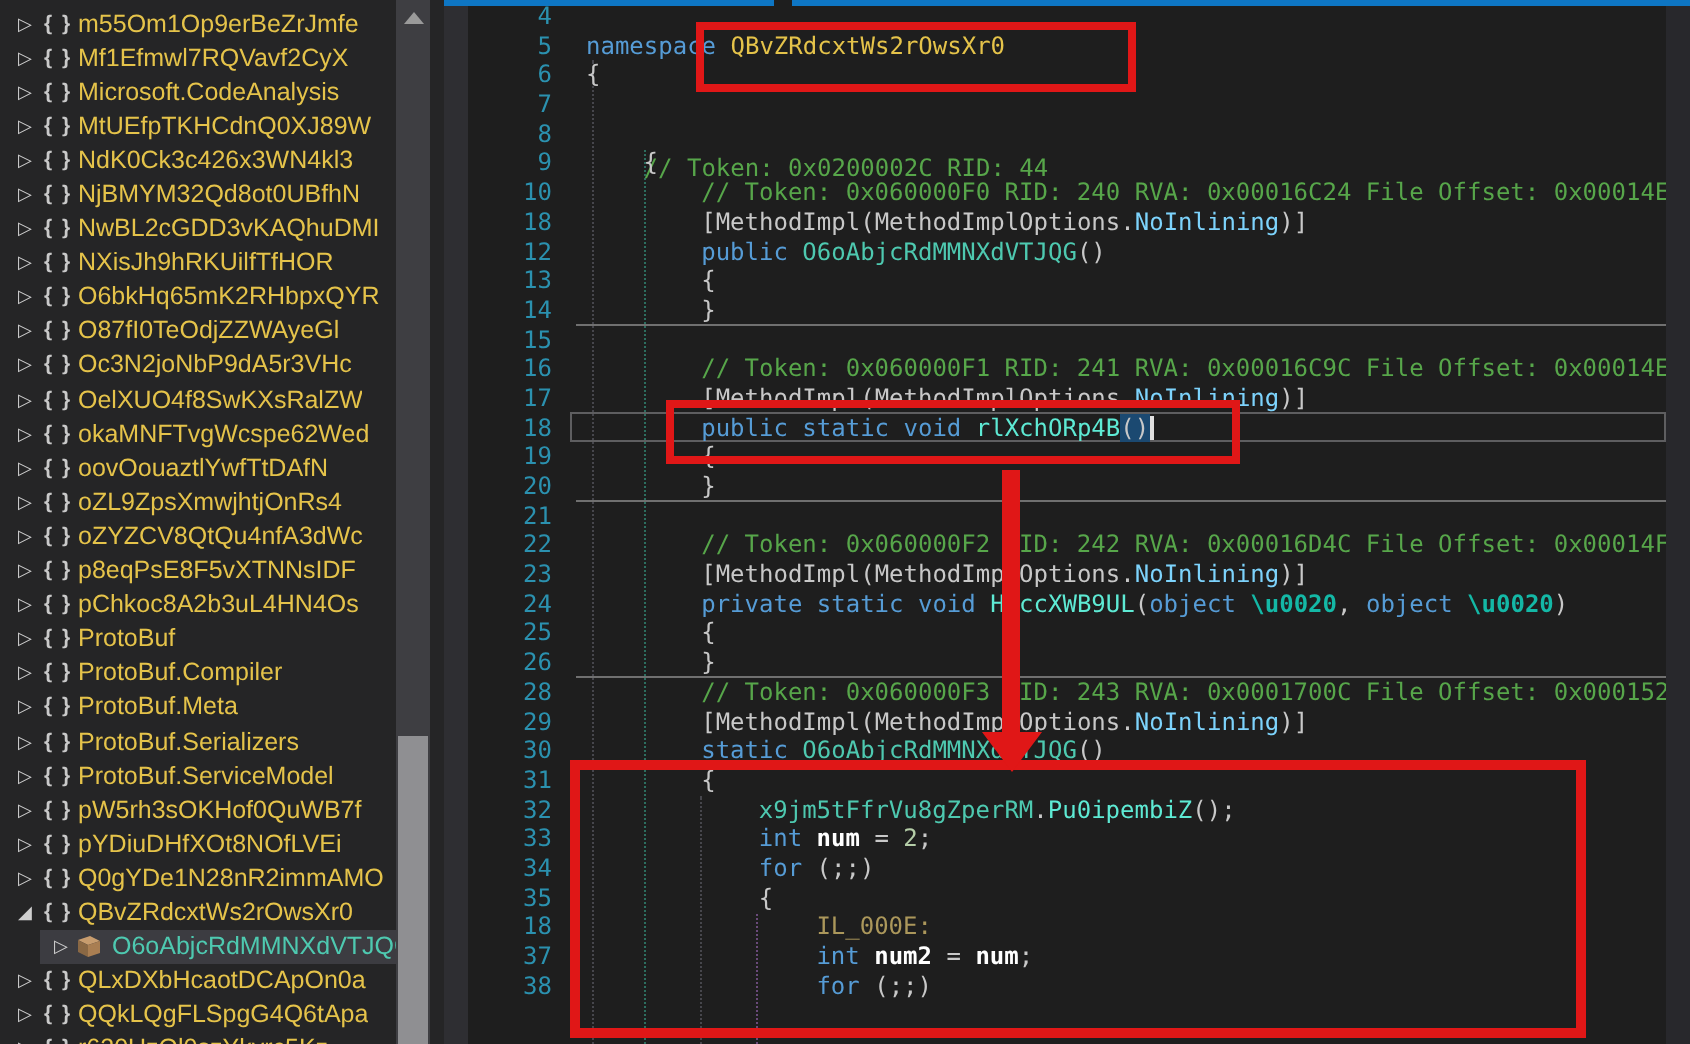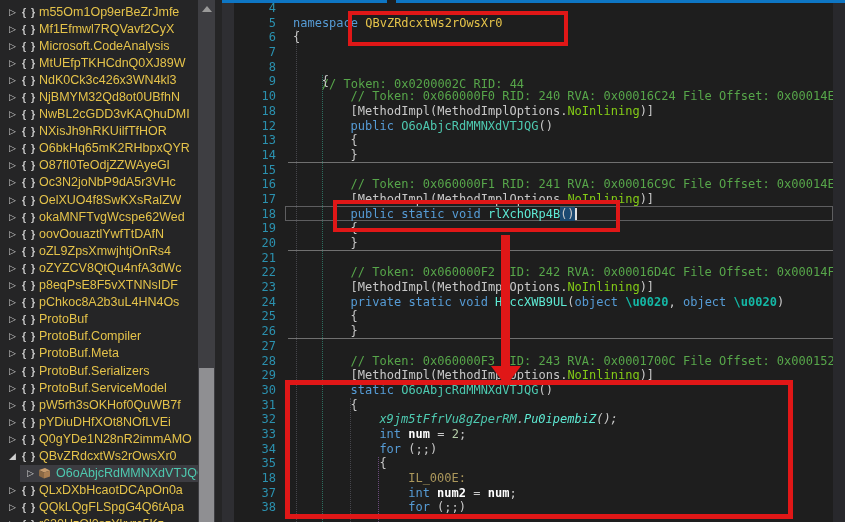--- a/index.html
+++ b/index.html
@@ -40,21 +40,21 @@
 
   #lines{position:absolute;left:0;top:1px;right:0;
          font-family:"DejaVu Sans Mono",monospace;font-size:12px;}
   .cline{position:relative;height:14.7px;line-height:14.7px;}
   .cline .ln{position:absolute;left:0;top:0;width:54px;text-align:right;color:#2b91af;}
   .cline .code{position:absolute;left:71px;top:0;white-space:pre;color:#c8c8c8;}
   .cline.sep-after::after{content:"";position:absolute;left:66px;right:12px;bottom:0;border-top:1px solid #707070;}
   .cline.cur::before{content:"";position:absolute;left:63px;right:12px;top:-1px;bottom:0;
        border:1px solid #5e5e60;pointer-events:none;}
   .c-kw{color:#569cd6}.c-ns{color:#e5c34a}.c-ty{color:#4ec9b0}.c-me{color:#5eead4}
-  .c-cm{color:#57a64a}.c-pu{color:#c8c8c8}.c-at{color:#c8c8c8}.c-en{color:#84cc16}
+  .c-cm{color:#57a64a}.c-pu{color:#c8c8c8}.c-at{color:#c8c8c8}.c-en{color:#7dd3fc}
   .c-nu{color:#b5cea8}.c-lo{color:#fff;font-weight:bold}.c-pa{color:#14b8a6;font-weight:bold}
   .c-lb{color:#ab975b}
   .hl{background:#1b4971;}
   .caret{display:inline-block;width:2px;height:12px;background:#e0e0e0;vertical-align:middle;margin-left:0px;}
 
   
   .ann{position:absolute;border:4px solid #e01717;pointer-events:none;}
   #ann-box3{border-width:5px;}
   #arrow-shaft{position:absolute;left:501px;top:235px;width:9px;height:133px;background:#e01717;}
   #arrow-head{position:absolute;left:491px;top:366px;width:0;height:0;
@@ -356,42 +356,38 @@
   </div>
         <div class="cline">
     <span class="ln">25</span>
     <span class="code" style="padding-left: 57.6px;"><span class="c-pu">{</span></span>
   </div>
         <div class="cline sep-after">
     <span class="ln">26</span>
     <span class="code" style="padding-left: 57.6px;"><span class="c-pu">}</span></span>
   </div>
         <div class="cline">
-    <span class="ln">27</span>
-    <span class="code" style="padding-left: 0px;"></span>
-  </div>
-        <div class="cline">
     <span class="ln">28</span>
     <span class="code" style="padding-left: 57.6px;"><span class="c-cm">// Token: 0x060000F3 RID: 243 RVA: 0x0001700C File Offset: 0x0001520C</span></span>
   </div>
         <div class="cline">
     <span class="ln">29</span>
     <span class="code" style="padding-left: 57.6px;"><span class="c-pu">[</span><span class="c-at">MethodImpl</span><span class="c-pu">(</span><span class="c-at">MethodImplOptions</span><span class="c-pu">.</span><span class="c-en">NoInlining</span><span class="c-pu">)]</span></span>
   </div>
         <div class="cline">
     <span class="ln">30</span>
     <span class="code" style="padding-left: 57.6px;"><span class="c-kw">static </span><span class="c-ty">O6oAbjcRdMMNXdVTJQG</span><span class="c-pu">()</span></span>
   </div>
         <div class="cline">
     <span class="ln">31</span>
     <span class="code" style="padding-left: 57.6px;"><span class="c-pu">{</span></span>
   </div>
         <div class="cline">
     <span class="ln">32</span>
-    <span class="code" style="padding-left: 86.4px; font-style: italic;"><span class="c-ty">x9jm5tFfrVu8gZperRM</span><span class="c-pu">.</span><span class="c-me">Pu0ipembiZ</span><span class="c-pu">();</span></span>
+    <span class="code" style="padding-left: 86.4px;"><span class="c-ty">x9jm5tFfrVu8gZperRM</span><span class="c-pu">.</span><span class="c-me">Pu0ipembiZ</span><span class="c-pu">();</span></span>
   </div>
         <div class="cline">
     <span class="ln">33</span>
     <span class="code" style="padding-left: 86.4px;"><span class="c-kw">int </span><span class="c-lo">num</span><span class="c-pu"> = </span><span class="c-nu">2</span><span class="c-pu">;</span></span>
   </div>
         <div class="cline">
     <span class="ln">34</span>
     <span class="code" style="padding-left: 86.4px;"><span class="c-kw">for </span><span class="c-pu">(;;)</span></span>
   </div>
         <div class="cline">

